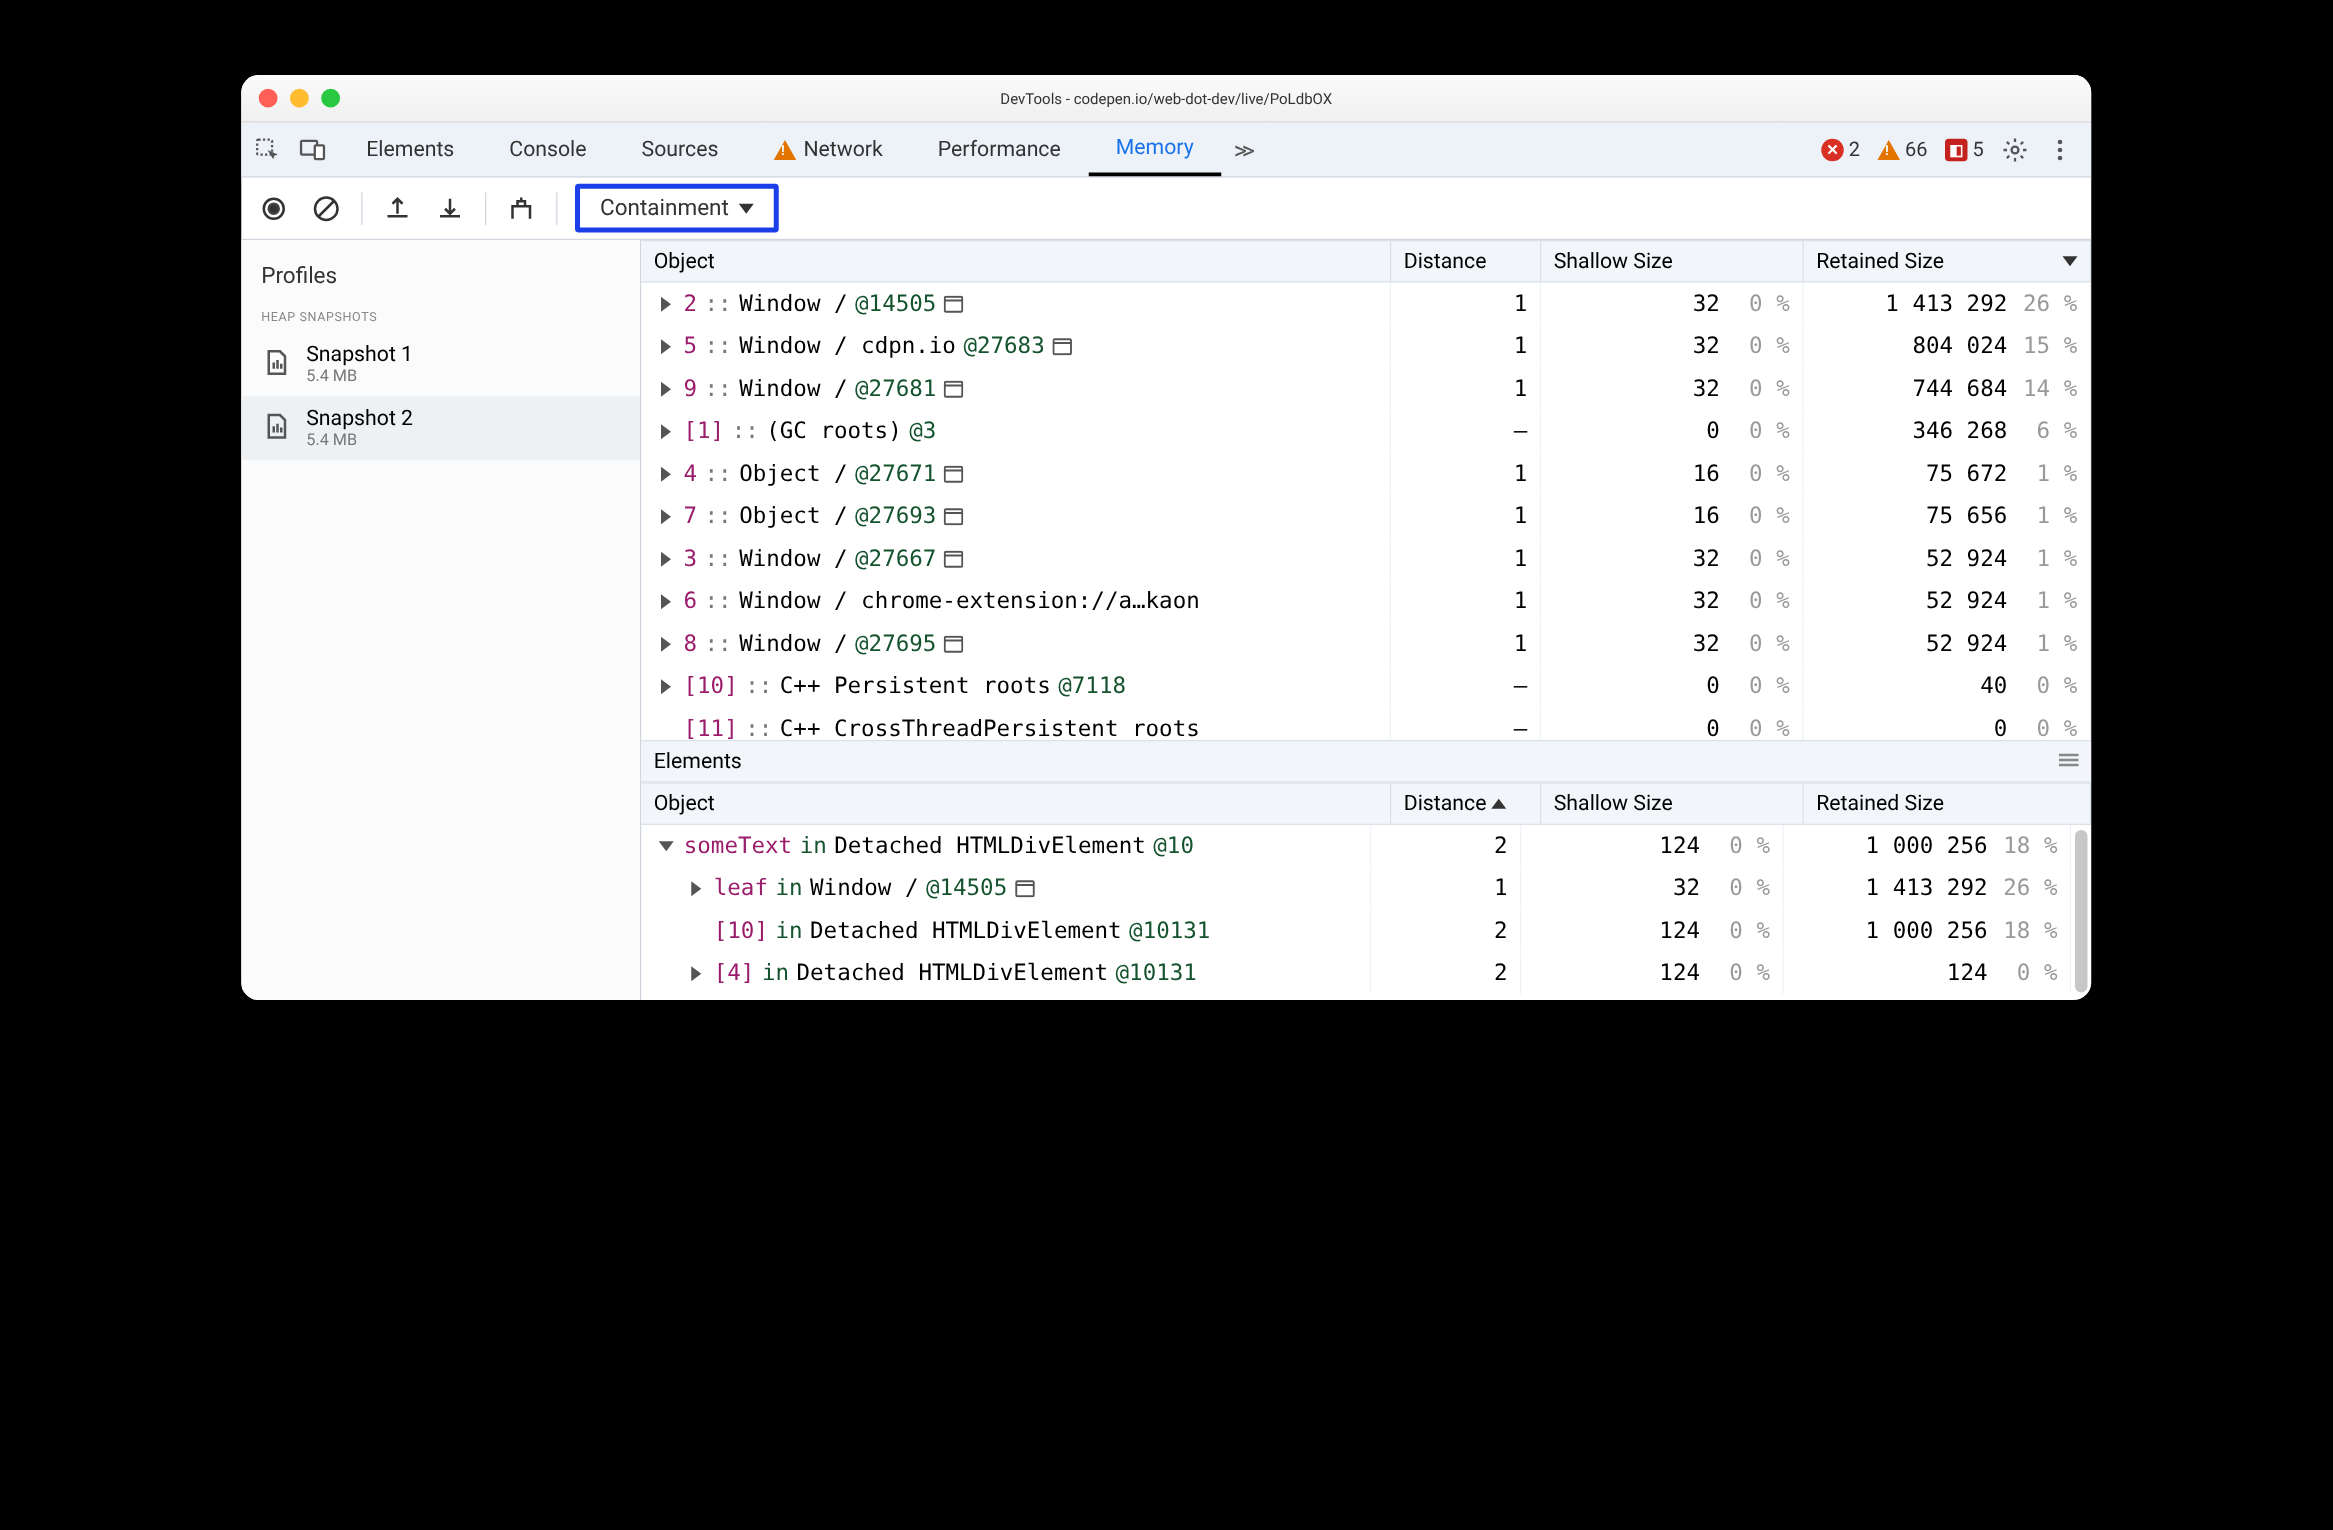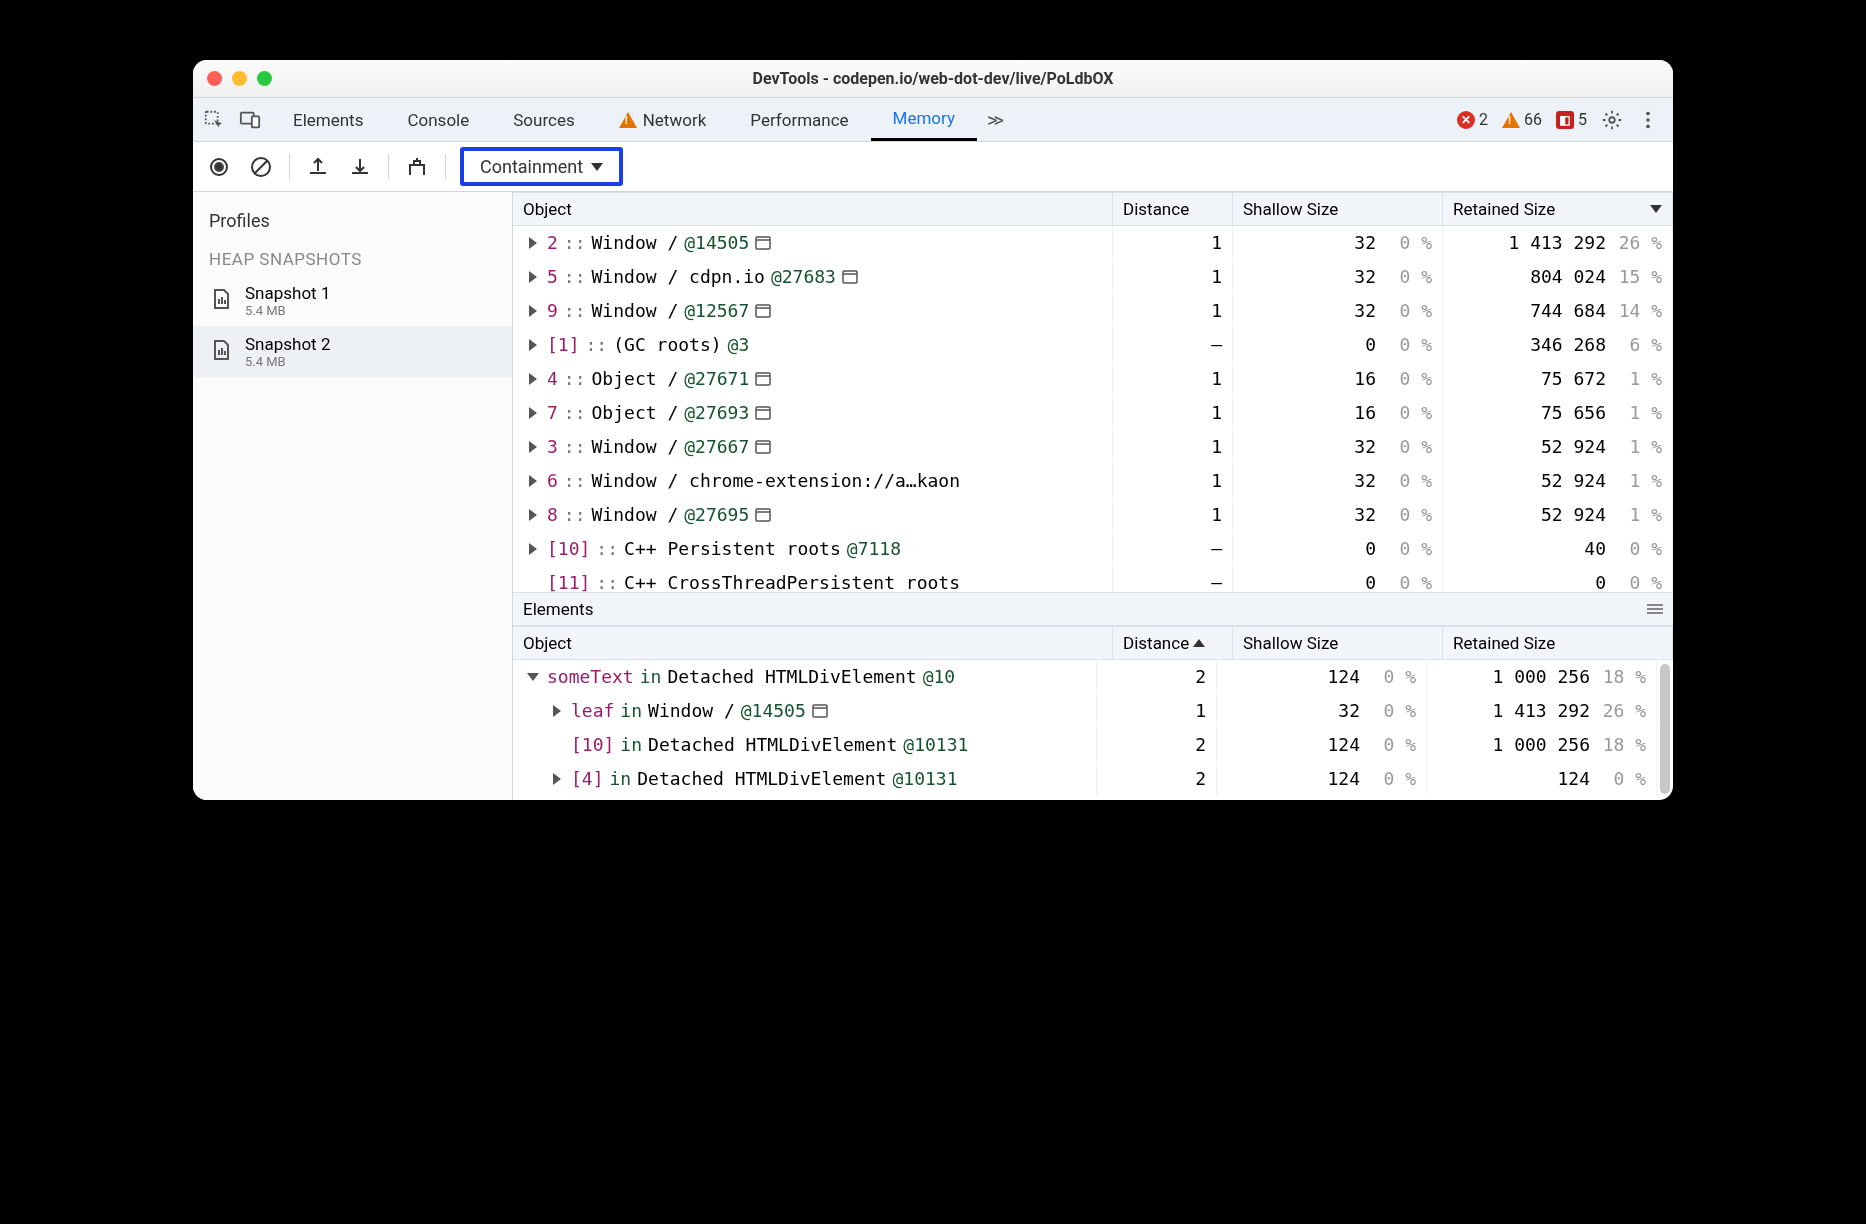--- a/index.html
+++ b/index.html
@@ -31,21 +31,21 @@
     align-items: center;
     border-bottom: 1px solid #d6d6d6;
     padding: 0 14px;
     position: relative;
   }
   .traffic { display:flex; gap:10px; }
   .tl { width:15px; height:15px; border-radius:50%; }
   .tl.r{background:#ff5f57;} .tl.y{background:#febc2e;} .tl.g{background:#28c840;}
   .title-text {
     position:absolute; left:0; right:0; text-align:center;
-    font-weight:700; font-size:16px; color:#333;
+    font-weight:400; font-size:12px; color:#333;
   }
   .tabs-bar {
     height: 44px;
     background: #edf2f9;
     display: flex;
     align-items: stretch;
     border-bottom: 1px solid #cfd6de;
     font-size: 17px;
   }
   .tb-iconbox { display:flex; align-items:center; padding:0 10px; gap:14px; }
@@ -100,21 +100,21 @@
     flex: 1;
     overflow:hidden;
   }
   .sidebar {
     width: 320px;
     border-right: 1px solid #cfd6de;
     background:#fbfbfc;
     padding-top:8px;
   }
   .sb-title { padding: 10px 16px; font-size:18px; color:#333;}
-  .sb-sub { padding: 8px 16px 6px; font-size:17px; color:#888; letter-spacing:.5px;}
+  .sb-sub { padding: 8px 16px 6px; font-size:10px; color:#888; letter-spacing:.5px;}
   .snap {
     display:flex; align-items:center; gap:12px; padding: 8px 16px; cursor:pointer;
   }
   .snap.sel { background:#eef1f4;}
   .snap-icon svg{width:24px;height:24px;}
   .snap-name{font-size:17px;}
   .snap-size{font-size:13px; color:#777;}
   .main {
     flex:1;
     display:flex;
@@ -389,21 +389,21 @@
               <span>804 024</span>
               <span class="pct">15 %</span>
             </div>
           </div>
           <div class="row">
     <div class="cell col-object" style="padding-left:16px;">
               <span class="expander "></span>
               <span class="num-maroon">9</span>
               <span class="sep"> :: </span>
               <span>Window / </span>
-              <span class="id"> @12567</span> 
+              <span class="id"> @27681</span> 
               <span class="detach-icon">
                 <svg viewBox="0 0 16 14">
                   <rect x="1" y="1" width="14" height="12" rx="1" fill="none" stroke="#555" stroke-width="1.5"></rect>
                   <line x1="1" y1="4" x2="15" y2="4" stroke="#555" stroke-width="1.5"></line>
                 </svg>
               </span>
             </div>
     <div class="cell col-dist">1</div>
     <div class="cell col-shallow">
               <span>32</span>

